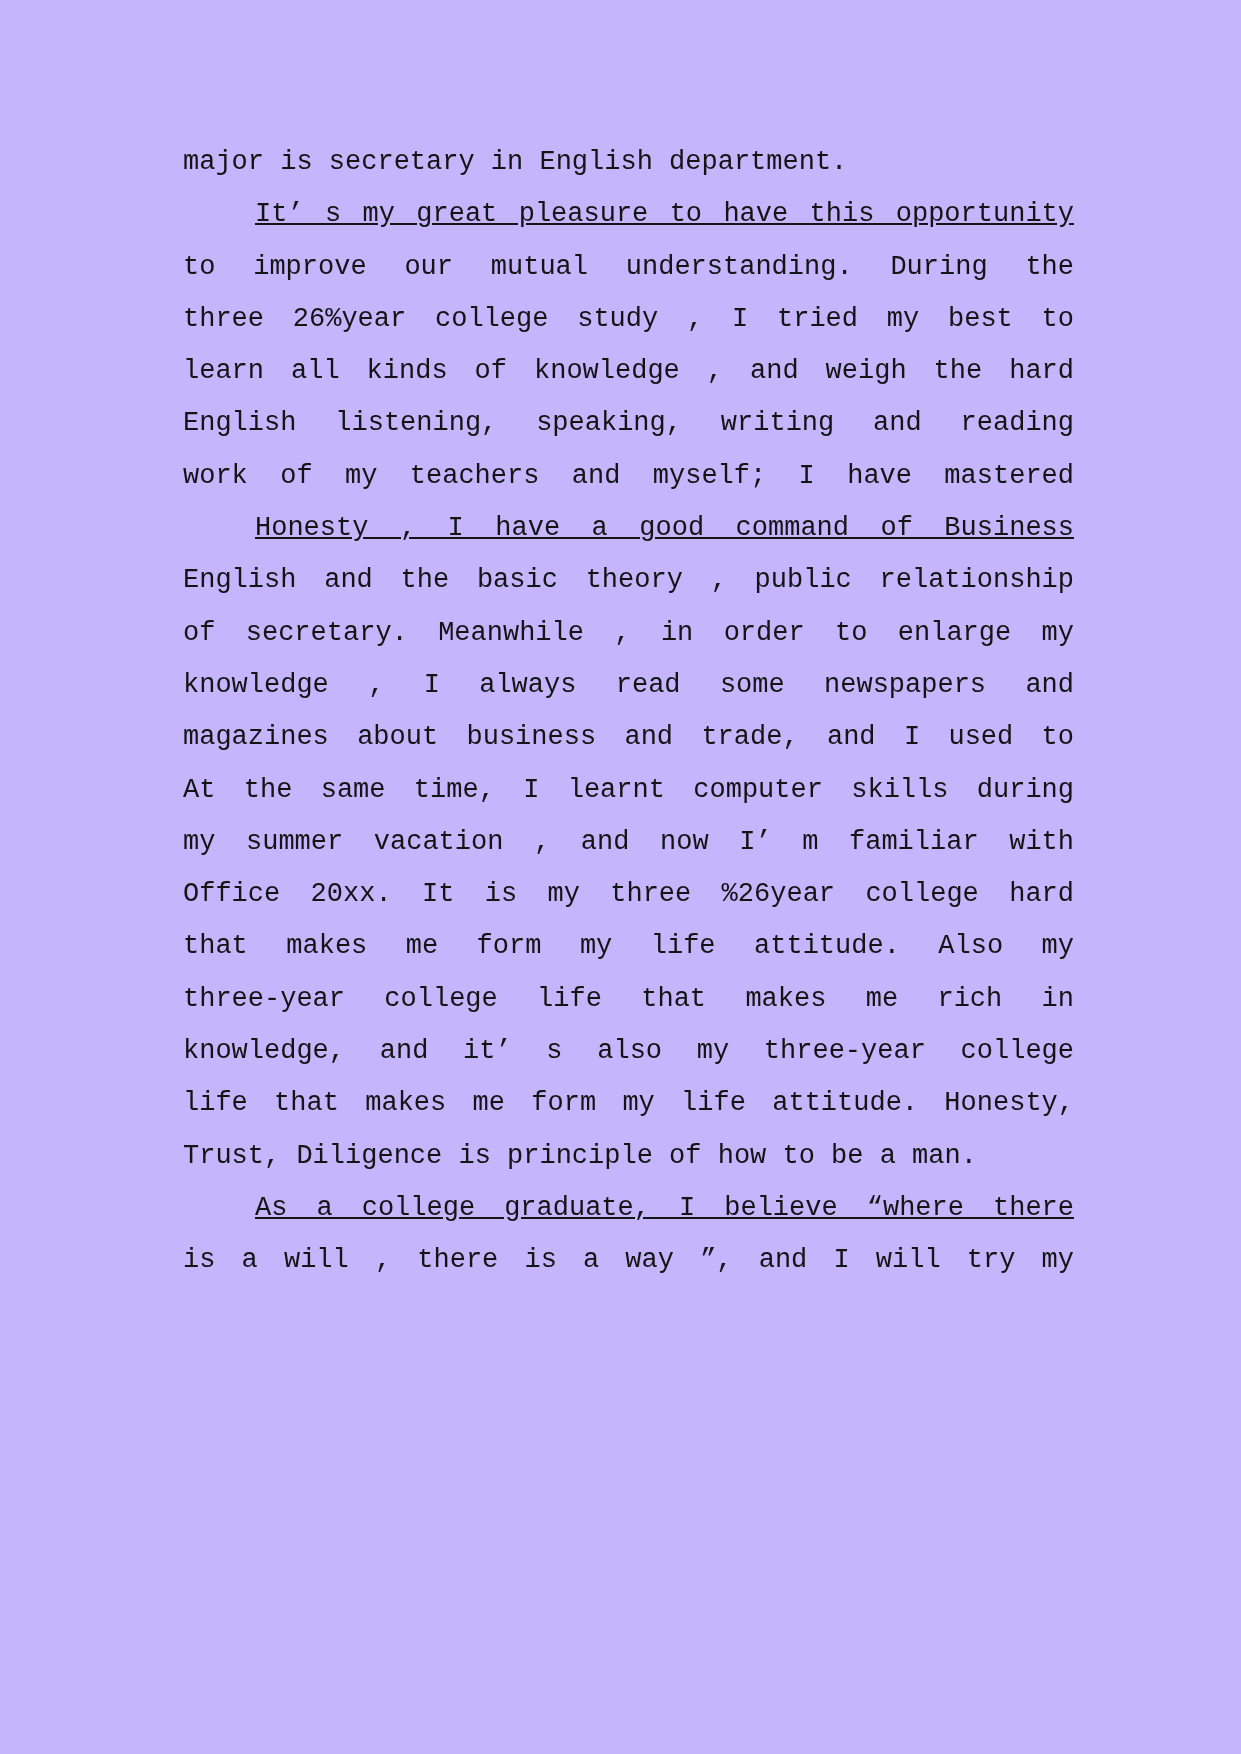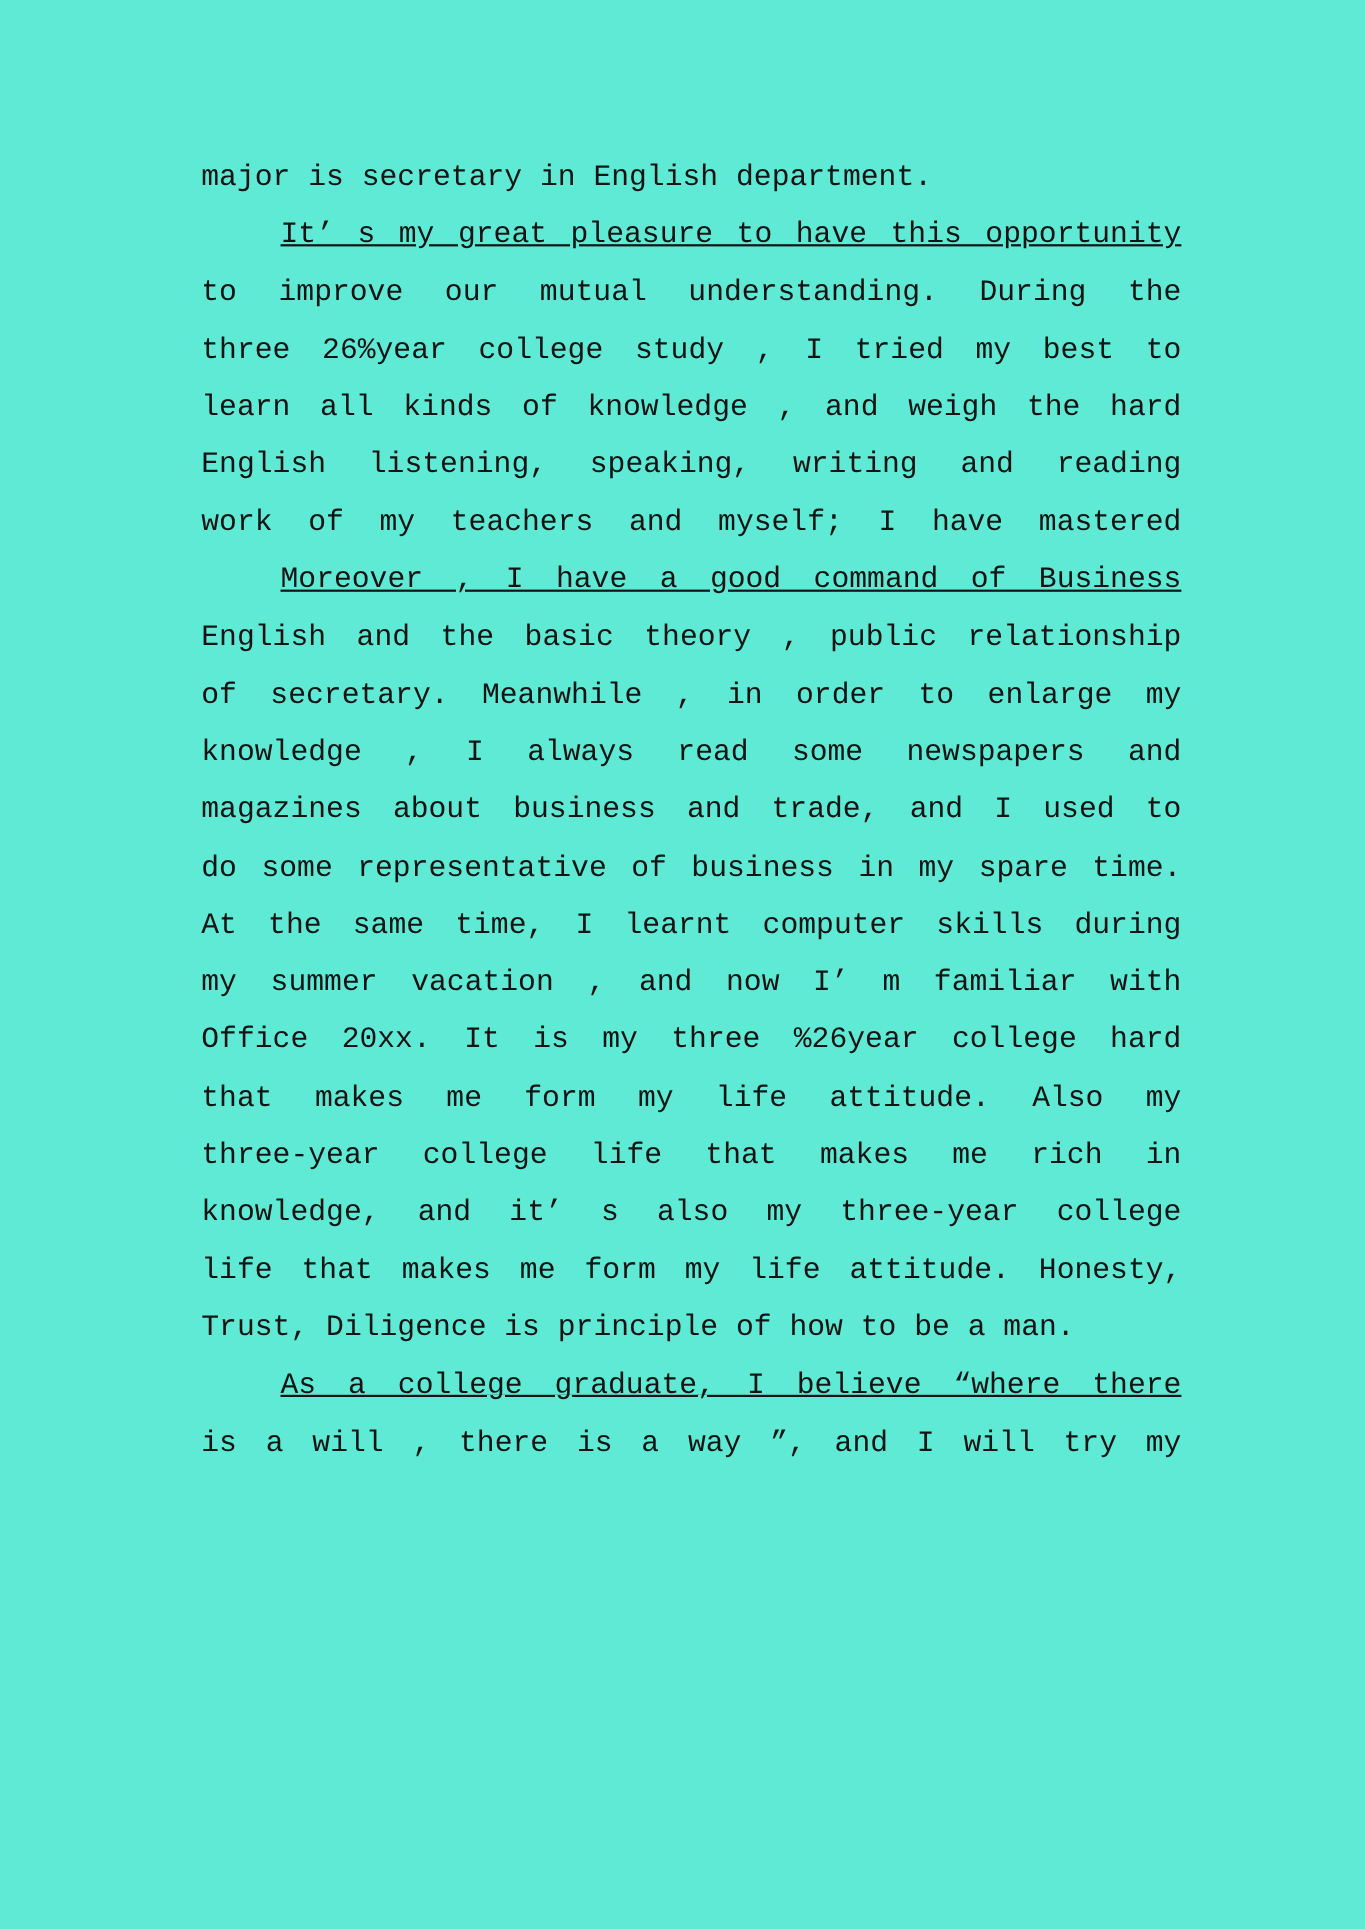--- a/index.html
+++ b/index.html
@@ -4,21 +4,21 @@
 <style>
   html, body {
     margin: 0;
     padding: 0;
     background: #ffffff;
   }
   .page {
     position: relative;
     width: 1241px;
     height: 1754px;
-    background: #5eead4;
+    background: #c4b5fd;
     overflow: hidden;
   }
   .doc {
     position: absolute;
     left: 183px;
     top: 136px;
     width: 891px;
     font-family: "Liberation Mono", "DejaVu Sans Mono", monospace;
     font-size: 27px;
     line-height: 52.3px;
@@ -52,26 +52,25 @@
       </div>
       <div class="paragraph">
         <div class="line first">It’ s my great pleasure to have this opportunity</div>
         <div class="line">to improve our mutual understanding. During the</div>
         <div class="line">three 26%year college study ,  I tried my best to</div>
         <div class="line">learn all kinds of knowledge ,  and weigh the hard</div>
         <div class="line">English listening,  speaking,  writing and reading</div>
         <div class="line">work of my teachers and myself; I have mastered</div>
       </div>
       <div class="paragraph">
-        <div class="line first">Moreover ,  I have a good command of Business</div>
+        <div class="line first">Honesty ,  I have a good command of Business</div>
         <div class="line">English and the basic theory ,  public relationship</div>
         <div class="line">of secretary. Meanwhile ,  in order to enlarge my</div>
         <div class="line">knowledge ,  I always read some newspapers and</div>
         <div class="line">magazines about business and trade,  and I used to</div>
-        <div class="line">do some representative of business in my spare time.</div>
         <div class="line">At the same time,  I learnt computer skills during</div>
         <div class="line">my summer vacation ,  and now I’ m familiar with</div>
         <div class="line">Office 20xx. It is my three %26year college hard</div>
         <div class="line">that makes me form my life attitude. Also my</div>
         <div class="line">three-year college life that makes me rich in</div>
         <div class="line">knowledge,  and it’ s also my three-year college</div>
         <div class="line">life that makes me form my life attitude. Honesty,</div>
         <div class="line nofill">Trust,  Diligence is principle of how to be a man.</div>
       </div>
       <div class="paragraph">

